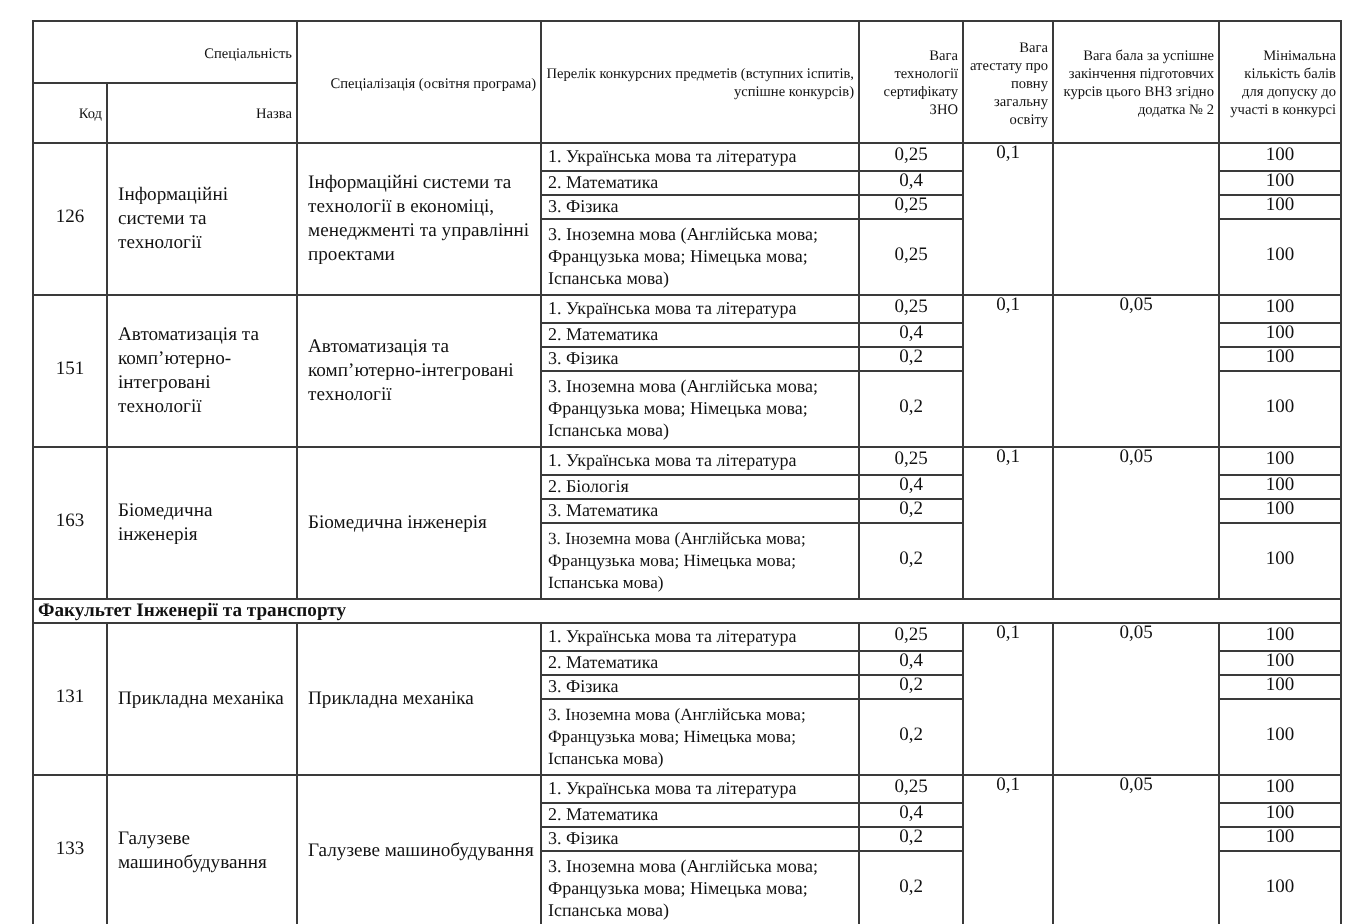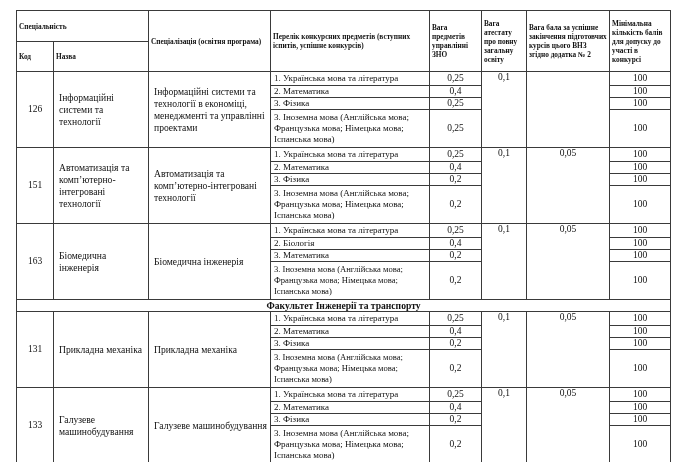--- a/index.html
+++ b/index.html
@@ -1,30 +1,30 @@
 <!DOCTYPE html>
 <html><head>
 <meta charset="utf-8">
 <style>
   html, body { margin: 0; padding: 0; background: #ffffff; }
   body { width: 680px; height: 462px; position: relative; overflow: hidden;
          font-family: "Liberation Serif", "DejaVu Serif", serif; color: #111; }
   table.adm { position: absolute; left: 16px; top: 10px; width: 654px;
               border-collapse: collapse; table-layout: fixed; }
   table.adm td, table.adm th { border: 1px solid #3a3a3a; padding: 0 2px; vertical-align: middle; }
-  table.adm th { font-weight: bold; font-size: 7.3px; line-height: 9px; text-align: left; }
+  table.adm th { font-weight: normal; font-size: 7.3px; line-height: 9px; text-align: right; }
   table.adm td { font-size: 9px; line-height: 11px; }
   .top { vertical-align: top !important; }
   .code { font-size: 9.5px !important; text-align: center; margin-left: 19px; }
   .name { padding-left: 5px !important; font-size: 9.6px !important; line-height: 12px !important; }
   .spec { padding-left: 5px !important; font-size: 9.6px !important; line-height: 12px !important; }
   .subj { padding-left: 3px !important; font-size: 9px !important; line-height: 11px !important; }
   .subj.long { font-size: 8.6px !important; line-height: 11px !important; }
   .num { text-align: center; font-size: 9.5px !important; }
-  .faculty { text-align: center; font-weight: bold; font-size: 9.6px !important; }
+  .faculty { font-weight: bold; font-size: 9.6px !important; }
   tr.h1 { height: 31px; }
   tr.h2 { height: 30px; }
   tr.r1 { height: 14px; }
   tr.r2 { height: 11px; }
   tr.r3 { height: 11px; }
   tr.r4 { height: 38px; }
   tr.fac { height: 12px; }
   .thick-top td { border-top: 2px solid #3a3a3a; }
 </style>
 </head>
@@ -39,21 +39,21 @@
     <col style="width:52px">
       <col style="width:45px">
       <col style="width:83px">
       <col style="width:61px">
   </colgroup>
   <thead>
     <tr class="h1">
       <th colspan="2">Спеціальність</th>
       <th rowspan="2">Спеціалізація (освітня програма)</th>
       <th rowspan="2">Перелік конкурсних предметів (вступних іспитів, успішне конкурсів)</th>
-      <th rowspan="2">Вага предметів управлінні ЗНО</th>
+      <th rowspan="2">Вага технології сертифікату ЗНО</th>
       <th rowspan="2">Вага атестату про повну загальну освіту</th>
       <th rowspan="2">Вага бала за успішне закінчення підготовчих курсів цього ВНЗ згідно додатка № 2</th>
       <th rowspan="2">Мінімальна кількість балів для допуску до участі в конкурсі</th>
     </tr>
     <tr class="h2">
       <th>Код</th>
       <th>Назва</th>
     </tr>
   </thead>
   <tbody id="tbody">

